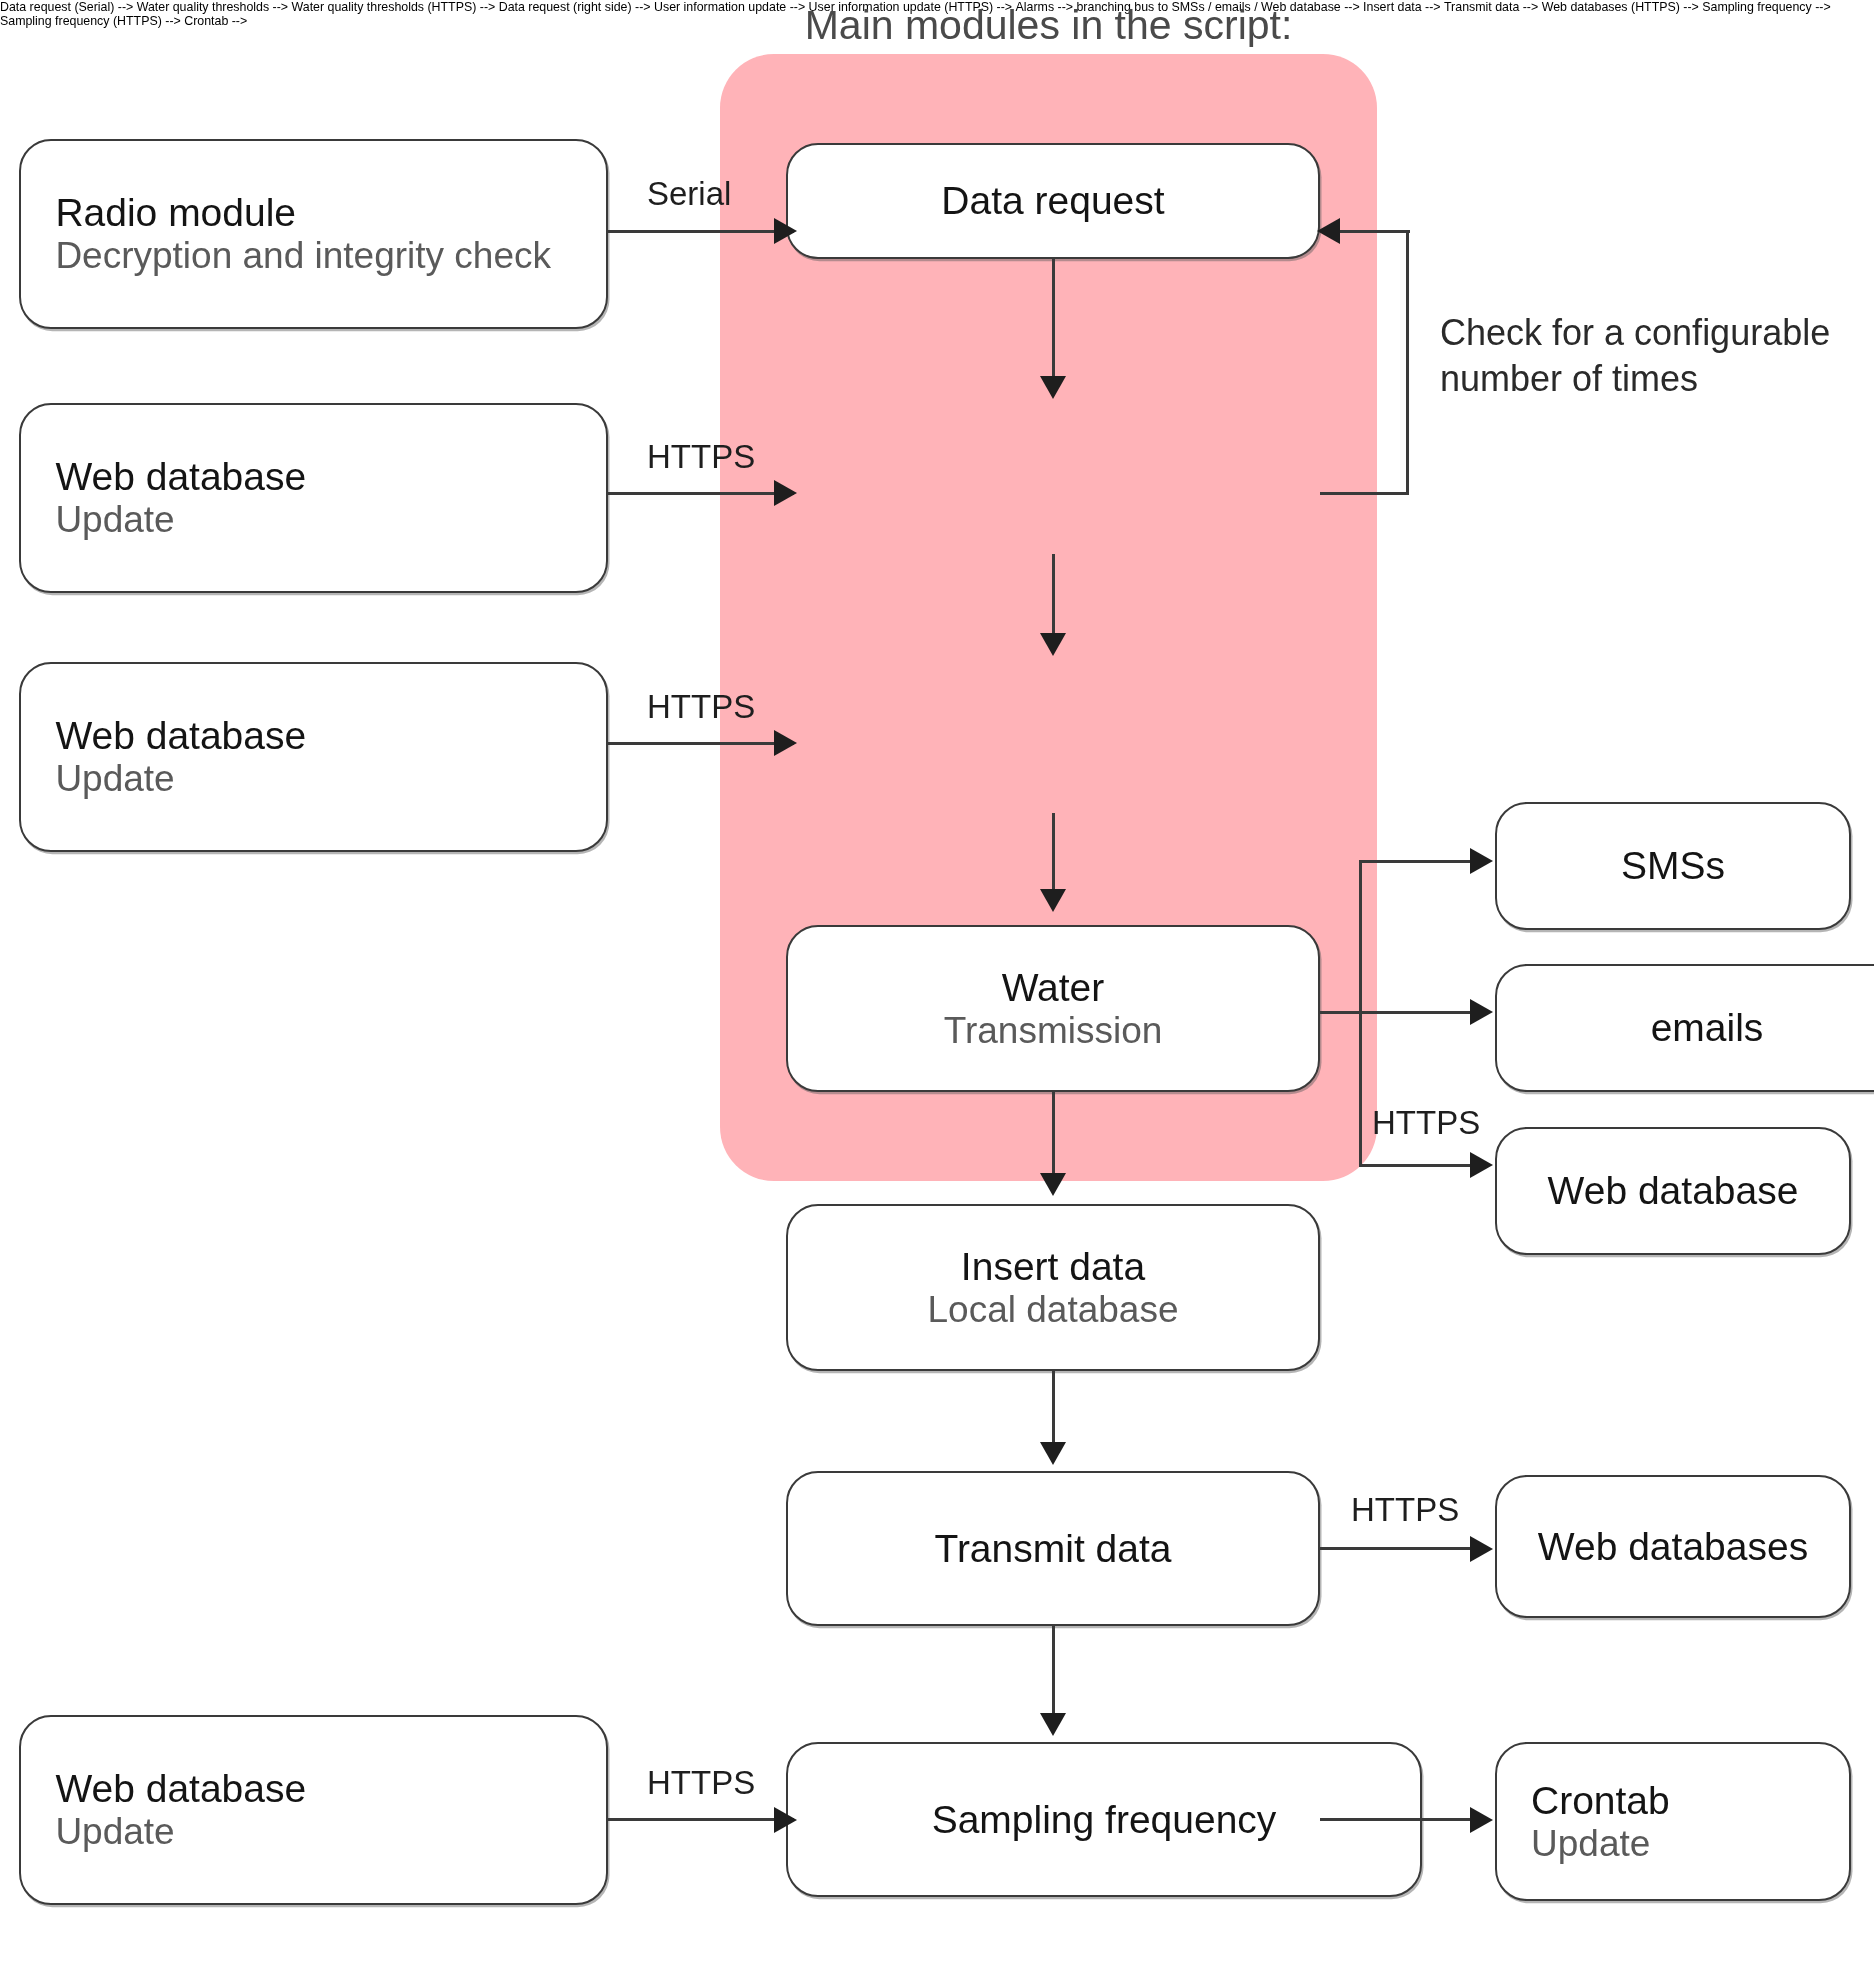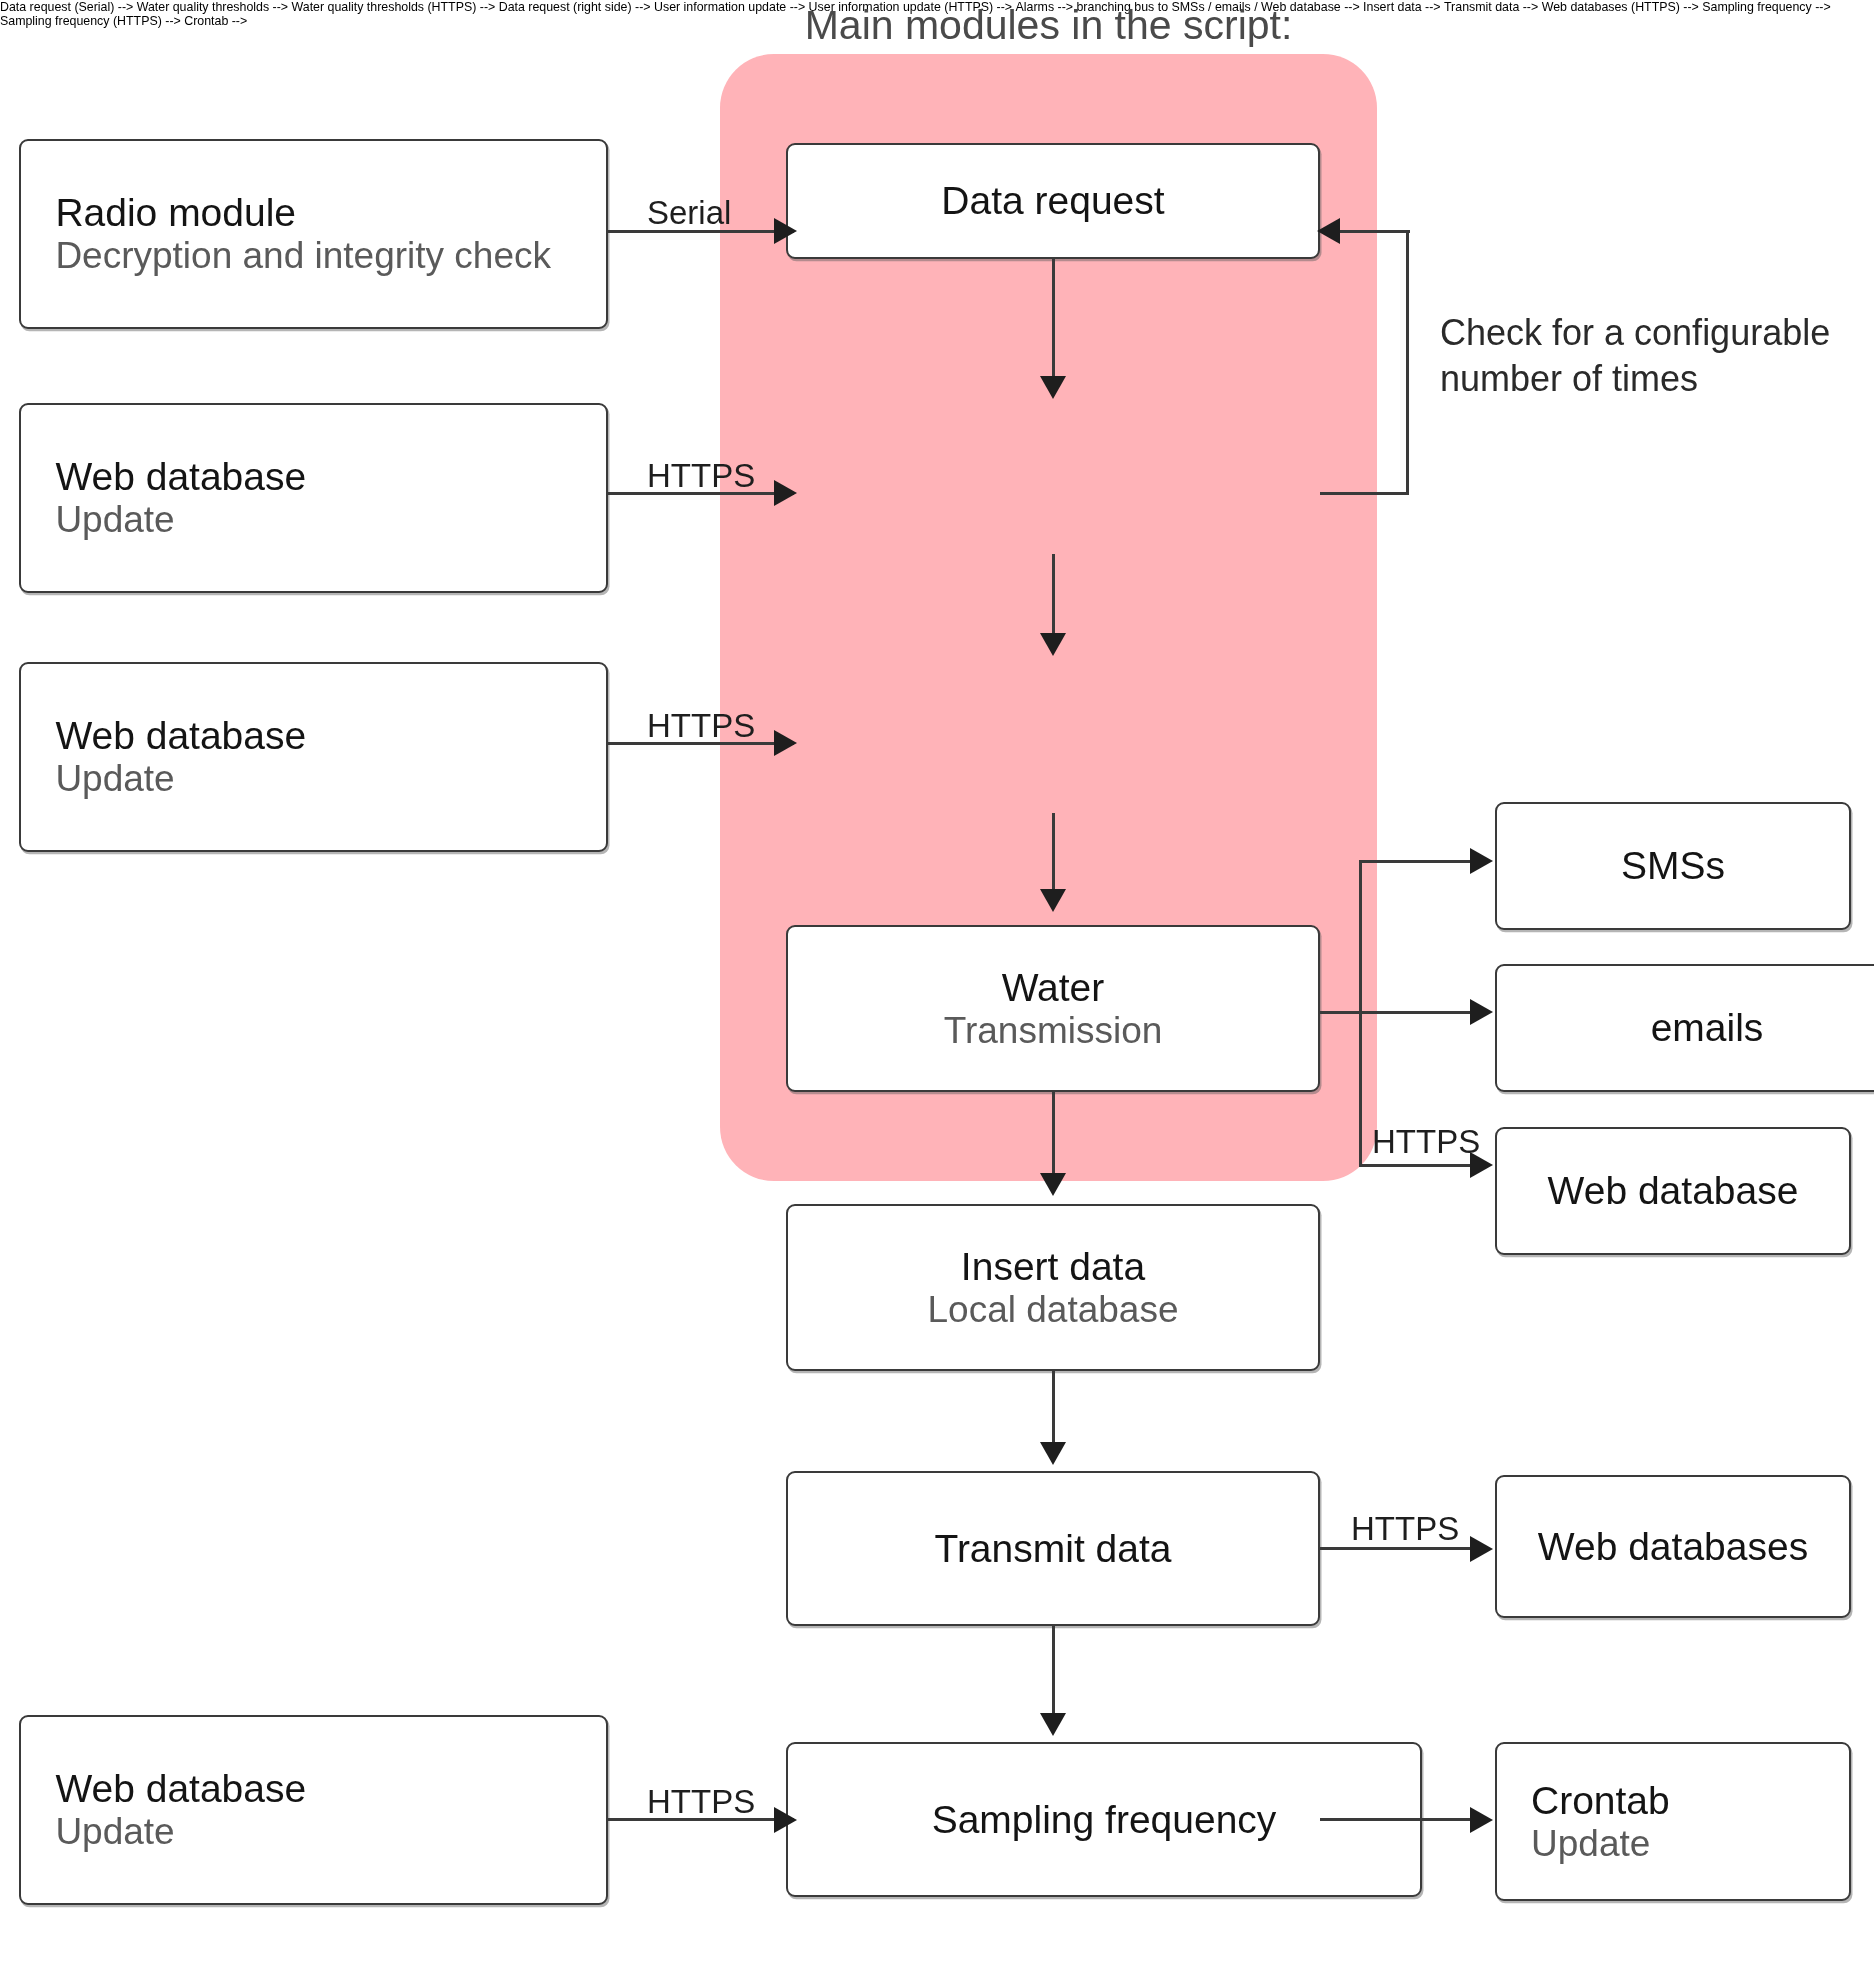--- a/index.html
+++ b/index.html
@@ -12,21 +12,21 @@
   .band{position:absolute;left:720px;top:54px;width:657px;height:1127px;
         background:#ffb3b8;border-radius:54px;z-index:1;}
 
   
   .title{position:absolute;left:720px;top:1.5px;width:657px;
          text-align:center;font-size:41px;color:#4a4a4a;
          letter-spacing:0px;z-index:4;white-space:nowrap;}
 
   
   .node{position:absolute;background:#ffffff;border:2.3px solid #3a3a3a;
-        border-radius:9px;box-sizing:border-box;z-index:3;
+        border-radius:32px;box-sizing:border-box;z-index:3;
         display:flex;flex-direction:column;align-items:center;
         justify-content:center;box-shadow:1.5px 2.3px 0 rgba(90,90,90,.45);}
   .node .t1{font-size:39px;color:#141414;line-height:1.12;text-align:center;
             white-space:nowrap;}
   .node .t2{font-size:37px;color:#5a5a5a;line-height:1.12;text-align:center;
             white-space:nowrap;}
   .node.left-al{align-items:flex-start;padding-left:34px;}
   .node.left-al .t1,.node.left-al .t2{text-align:left;}
 
   
@@ -37,21 +37,21 @@
      border-left:23px solid #1e1e1e;}
   .arrow-d{position:absolute;width:0;height:0;z-index:6;
      border-left:13px solid transparent;border-right:13px solid transparent;
      border-top:23px solid #1e1e1e;}
   .arrow-l{position:absolute;width:0;height:0;z-index:6;
      border-top:13px solid transparent;border-bottom:13px solid transparent;
      border-right:23px solid #1e1e1e;}
 
   
   .elabel{position:absolute;font-size:33px;color:#1e1e1e;z-index:7;
-          white-space:nowrap;background:transparent;margin-top:19px;}
+          white-space:nowrap;background:transparent;}
   .note{position:absolute;font-size:36px;color:#2a2a2a;z-index:7;
         line-height:1.28;}
 </style>
 </head>
 <body>
 
 <div id="canvas">
 
   
   <div class="band"></div>

